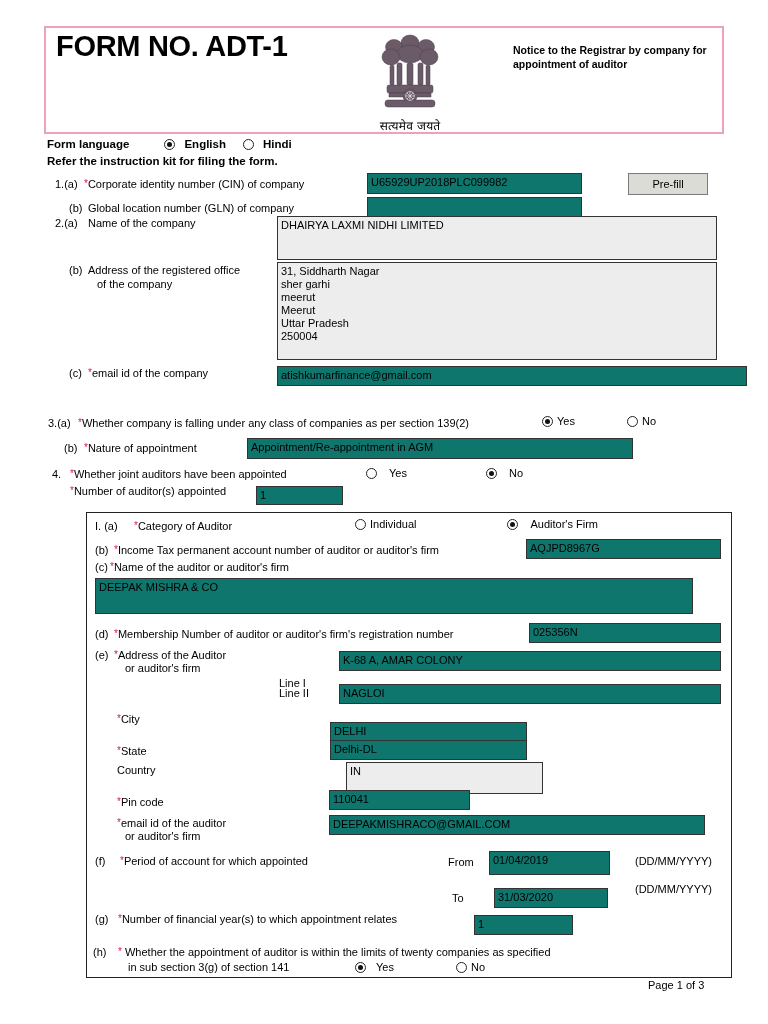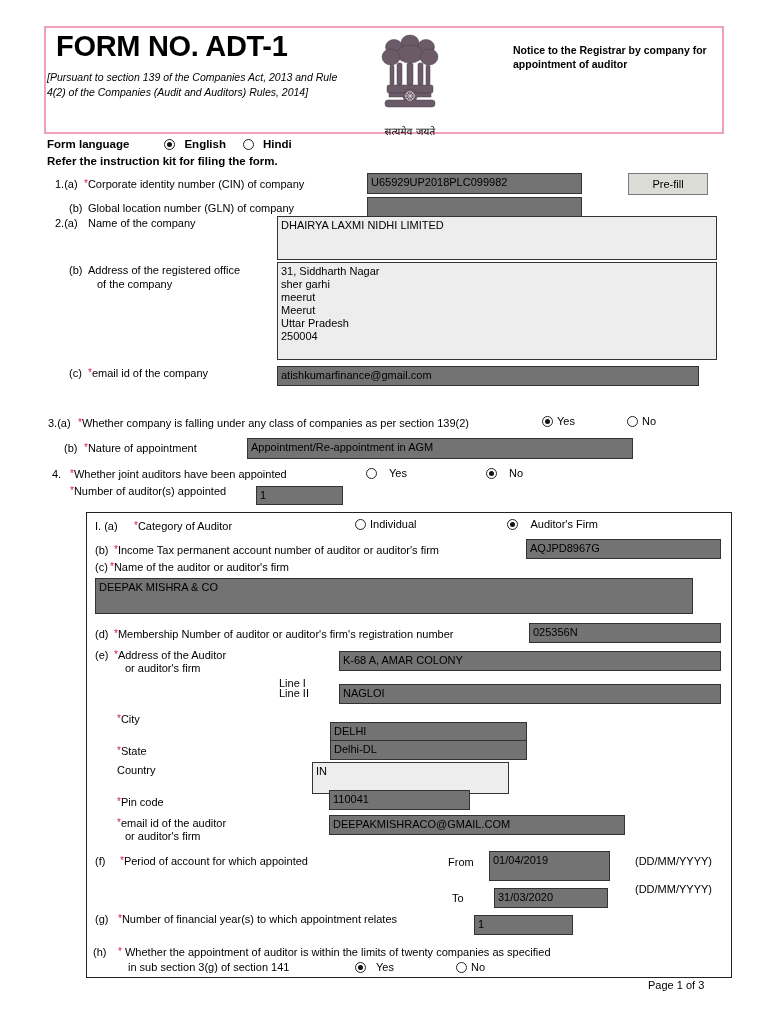--- a/index.html
+++ b/index.html
@@ -48,23 +48,23 @@
     line-height: 14.5px;
   }
   .emblem-wrap {
     position: absolute;
     left: 362px; top: 30px;
     width: 96px; height: 104px;
     text-align: center;
   }
   .emblem-wrap svg { display: block; margin: 0 auto; }
   .emblem-motto {
-    font-size: 10px;
+    font-size: 12px;
     letter-spacing: 0.2px;
-    margin-top: 8px;
+    margin-top: 1px;
     font-family: "DejaVu Sans", sans-serif;
   }
   .notice-text {
     position: absolute;
     left: 513px; top: 43px;
     width: 200px;
     font-size: 10.5px;
     font-weight: bold;
     line-height: 14px;
   }
@@ -115,21 +115,21 @@
     font-size: 11px;
     line-height: 14px;
     white-space: nowrap;
   }
   .req { color: #d4145a; font-size: 10px; vertical-align: top; }
 
   
   .fld {
     position: absolute;
     border: 1.4px solid #333;
-    background: #737373;
+    background: #0f766e;
     box-sizing: border-box;
     font-size: 11px;
     font-family: "Liberation Sans", sans-serif;
     padding: 1px 3px;
     line-height: 15px;
     color: #000;
     overflow: hidden;
   }
   .fld.ro { background: #ededed; }
   .fld.multi { line-height: 13px; padding-top: 2px; white-space: pre-line; }
@@ -173,21 +173,20 @@
   }
 </style>
 </head>
 <body>
 
 <div class="page">
 
   <div class="header-band"></div>
 
   <div class="form-title">FORM NO. ADT-1</div>
-  <div class="form-subtitle">[Pursuant to section 139 of the Companies Act, 2013 and Rule 4(2) of the Companies (Audit and Auditors) Rules, 2014]</div>
 
   <div class="emblem-wrap">
     <svg width="66" height="86" viewBox="0 0 66 86">
       <g fill="#6b5b68" stroke="#4a3f48" stroke-width="0.5">
 
         <ellipse cx="33" cy="13" rx="9" ry="8"></ellipse>
         <ellipse cx="17" cy="17" rx="8.5" ry="7.5"></ellipse>
         <ellipse cx="49" cy="17" rx="8.5" ry="7.5"></ellipse>
 
         <ellipse cx="33" cy="24" rx="13" ry="9"></ellipse>
@@ -247,21 +246,21 @@
   <div class="lbl" style="left:97px; top:277px;">of  the company</div>
   <div class="fld ro multi" style="left:277px; top:262px; width:440px; height:98px;">31, Siddharth Nagar
 sher garhi
 meerut
 Meerut
 Uttar Pradesh
 250004</div>
 
   <div class="lbl" style="left:69px; top:366px;">(c)</div>
   <div class="lbl" style="left:88px; top:366px;"><span class="req">*</span><span>email id of the company</span></div>
-  <div class="fld" style="left:277px; top:366px; width:422px; height:20px;">atishkumarfinance@gmail.com</div>
+  <div class="fld" style="left:277px; top:366px; width:470px; height:20px;">atishkumarfinance@gmail.com</div>
 
   <div class="lbl" style="left:48px; top:416px;">3.(a)</div>
   <div class="lbl" style="left:78px; top:416px;"><span class="req">*</span><span>Whether company is falling under any class of companies as per section 139(2)</span></div>
   <div class="rgrp" style="left:518px; top:415px;">
     <span class="opt" style="margin-right:28px;">
       <span class="radio on"></span>
       <span class="txt">Yes</span>
     </span>
     <span class="opt">
       <span class="radio"></span>
@@ -326,33 +325,33 @@
   <div class="lbl" style="left:279px; top:686px;">Line II</div>
   <div class="fld" style="left:339px; top:684px; width:382px; height:20px;">NAGLOI</div>
 
   <div class="lbl" style="left:117px; top:712px;"><span class="req">*</span><span>City</span></div>
   <div class="fld" style="left:330px; top:708px; width:197px; height:20px;margin-top:14px;">DELHI</div>
 
   <div class="lbl" style="left:117px; top:744px;"><span class="req">*</span><span>State</span></div>
   <div class="fld" style="left:330px; top:740px; width:197px; height:20px;">Delhi-DL</div>
 
   <div class="lbl" style="left:117px; top:763px;">Country</div>
-  <div class="fld ro" style="left:312px; top:762px; width:197px; height:32px;">IN</div>
+  <div class="fld ro" style="left:346px; top:762px; width:197px; height:32px;">IN</div>
 
   <div class="lbl" style="left:117px; top:795px;"><span class="req">*</span><span>Pin code</span></div>
   <div class="fld" style="left:329px; top:790px; width:141px; height:20px;">110041</div>
 
   <div class="lbl" style="left:117px; top:816px;"><span class="req">*</span><span>email id of the auditor</span></div>
   <div class="lbl" style="left:125px; top:829px;">or auditor's firm</div>
-  <div class="fld" style="left:329px; top:815px; width:296px; height:20px;">DEEPAKMISHRACO@GMAIL.COM</div>
+  <div class="fld" style="left:329px; top:815px; width:376px; height:20px;">DEEPAKMISHRACO@GMAIL.COM</div>
 
   <div class="lbl" style="left:95px; top:854px;">(f)</div>
   <div class="lbl" style="left:120px; top:854px;"><span class="req">*</span><span>Period of account for which appointed</span></div>
   <div class="lbl" style="left:448px; top:855px;">From</div>
-  <div class="fld" style="left:489px; top:851px; width:121px; height:30px;">01/04/2019</div>
+  <div class="fld" style="left:489px; top:851px; width:121px; height:24px;">01/04/2019</div>
   <div class="lbl" style="left:635px; top:854px;">(DD/MM/YYYY)</div>
 
   <div class="lbl" style="left:452px; top:891px;">To</div>
   <div class="fld" style="left:494px; top:888px; width:114px; height:20px;">31/03/2020</div>
   <div class="lbl" style="left:635px; top:882px;">(DD/MM/YYYY)</div>
 
   <div class="lbl" style="left:95px; top:912px;">(g)</div>
   <div class="lbl" style="left:118px; top:912px;"><span class="req">*</span><span>Number of financial year(s) to which appointment relates</span></div>
   <div class="fld" style="left:474px; top:915px; width:99px; height:20px;">1</div>
 

